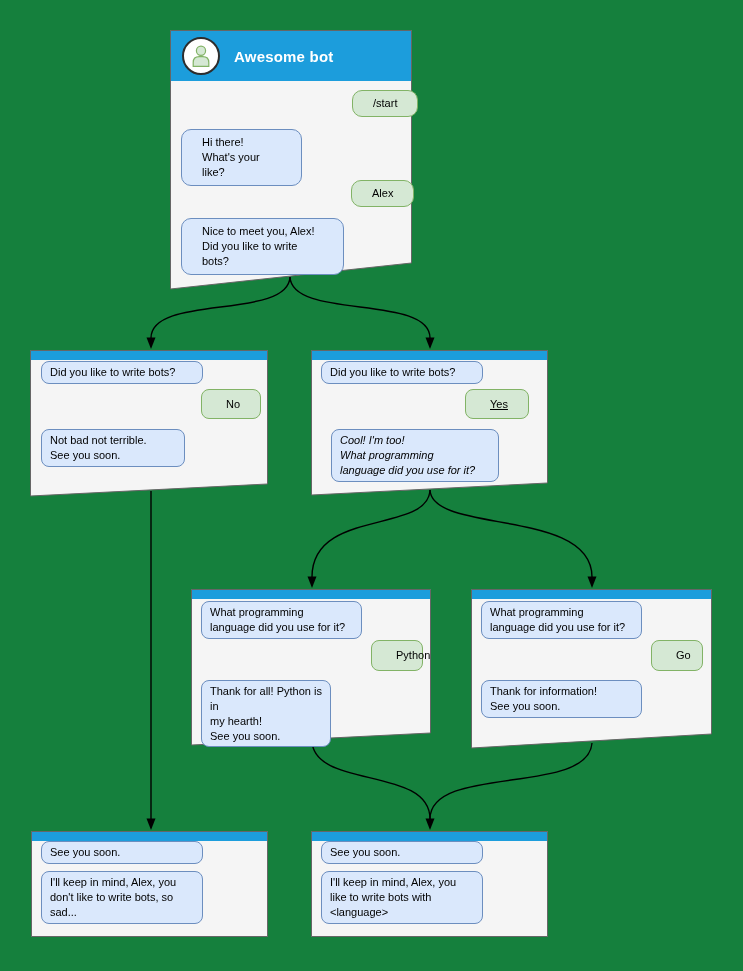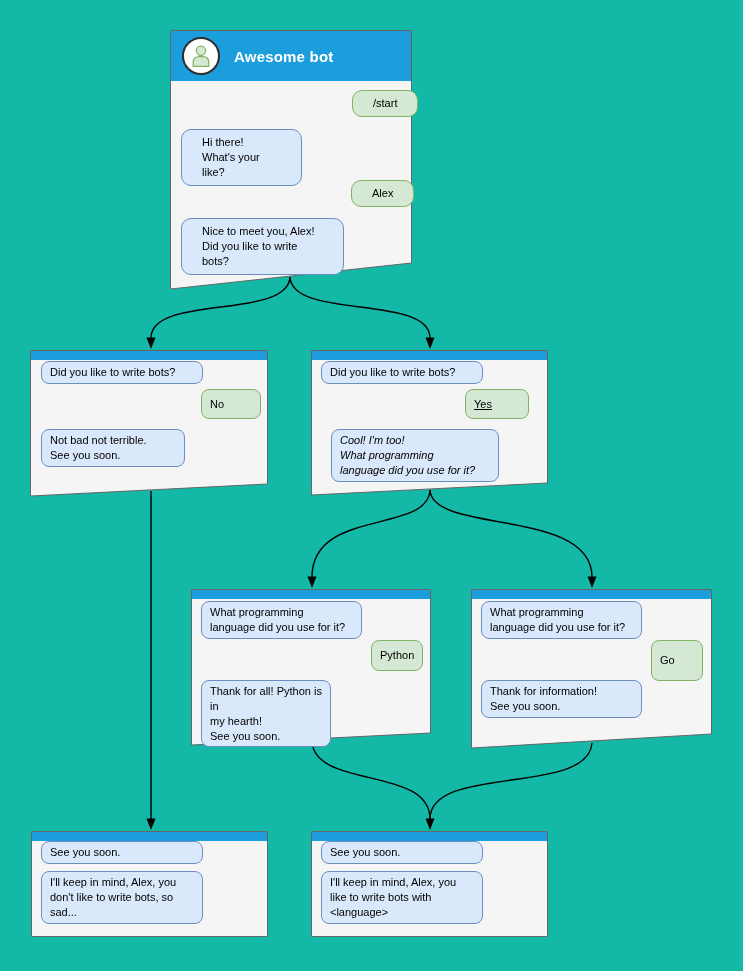--- a/index.html
+++ b/index.html
@@ -8,21 +8,21 @@
     --window-border:#666666;
     --bot-bubble-bg:#dae8fc;
     --bot-bubble-border:#6c8ebf;
     --user-bubble-bg:#d5e8d4;
     --user-bubble-border:#82b366;
     --edge-color:#000000;
     --text-color:#000000;
   }
   html,body{margin:0;padding:0;background:#ffffff;}
   .canvas{
-    position:relative;width:743px;height:971px;background:#14b8a6;
+    position:relative;width:743px;height:971px;background:#15803d;
     font-family:"Liberation Sans","DejaVu Sans",sans-serif;
     color:var(--text-color);
     overflow:hidden;
   }
   .edges{position:absolute;left:0;top:0;}
   .window{position:absolute;}
   .frame{position:absolute;left:0;top:0;}
   .titlebar{
     position:absolute;left:1px;top:1px;right:1px;height:50px;
     background:var(--header-blue);
@@ -48,21 +48,21 @@
   .bubble.bot{
     background:var(--bot-bubble-bg);
     border:1px solid var(--bot-bubble-border);
   }
   .bubble.user{
     background:var(--user-bubble-bg);
     border:1px solid var(--user-bubble-border);
   }
   .bubble.lg{padding:5px 20px;border-radius:10px;}
   .bubble.chip{
-    display:flex;align-items:center;padding:0 8px;border-radius:8px;
+    display:flex;align-items:center;padding:0 24px;border-radius:8px;
   }
 </style>
 </head>
 <body>
 
 <div class="canvas">
 
   <svg class="edges" width="743" height="971" viewBox="0 0 743 971">
     <g fill="none" stroke="#000000" stroke-width="1.4">
       <path d="M290,277 C288,320 151,294 151,338"></path>
@@ -140,21 +140,21 @@
 See you soon.</div>
   </div>
 
   <div class="window" style="left:471px;top:589px;width:241px;height:160px;">
     <svg class="frame" width="241" height="160">
       <polygon points="0.5,0.5 240.5,0.5 240.5,145 0.5,159" fill="var(--window-bg)" stroke="var(--window-border)"></polygon>
     </svg>
     <div class="strip"></div>
     <div class="bubble bot" style="left:10px;top:12px;width:161px;">What programming
 language did you use for it?</div>
-    <div class="bubble user chip" style="left:180px;top:51px;width:52px;height:41px;">Go</div>
+    <div class="bubble user chip" style="left:180px;top:51px;width:52px;height:31px;">Go</div>
     <div class="bubble bot" style="left:10px;top:91px;width:161px;">Thank for information!
 See you soon.</div>
   </div>
 
   <div class="window" style="left:31px;top:831px;width:237px;height:106px;">
     <svg class="frame" width="237" height="106">
       <polygon points="0.5,0.5 236.5,0.5 236.5,105.5 0.5,105.5" fill="var(--window-bg)" stroke="var(--window-border)"></polygon>
     </svg>
     <div class="strip"></div>
     <div class="bubble bot" style="left:10px;top:10px;width:162px;">See you soon.</div>

